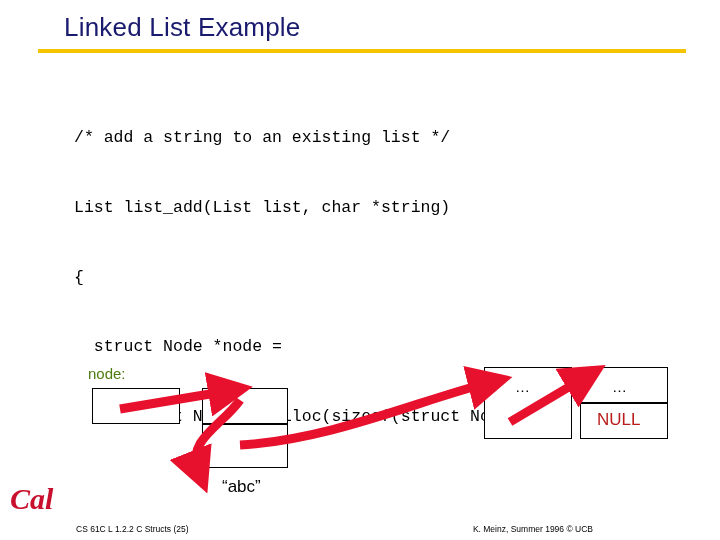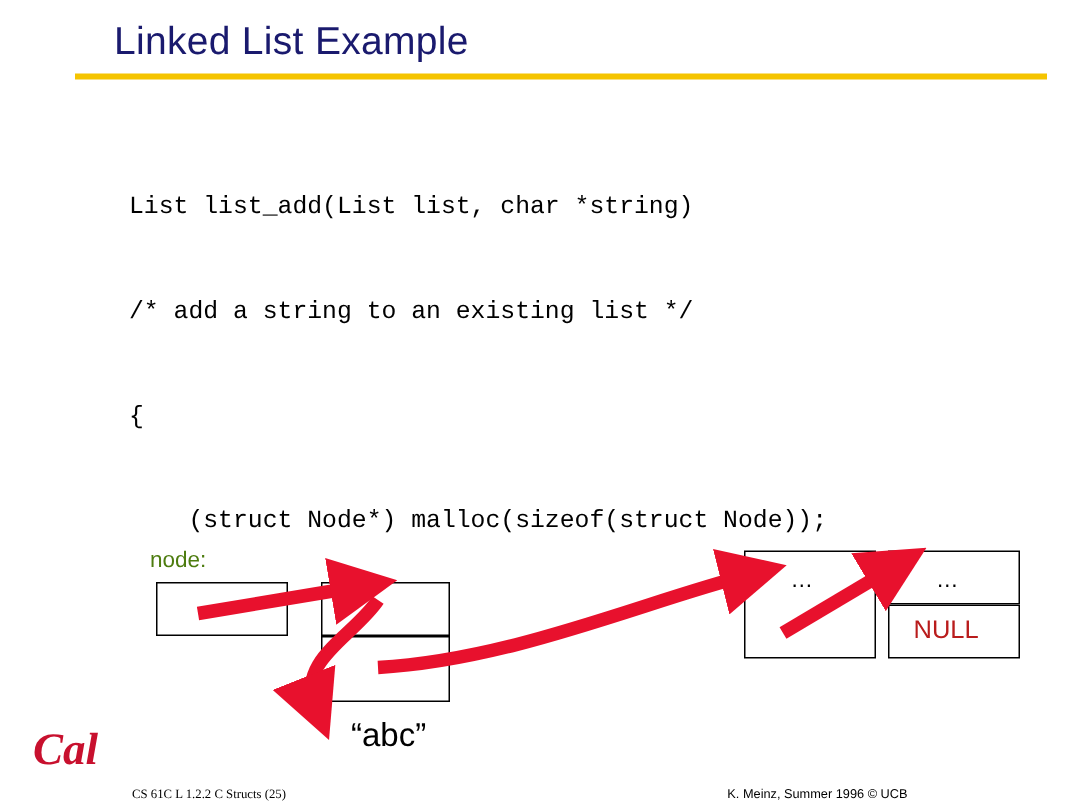--- a/index.html
+++ b/index.html
@@ -9,21 +9,21 @@
   body {
     width: 720px;
     height: 540px;
     background: #ffffff;
     font-family: "Liberation Sans", sans-serif;
     position: relative;
     overflow: hidden;
   }
   .slide {
     position: absolute;
-    left: 12px; top: 0;
+    left: 0; top: 0;
     width: 607px;
     height: 540px;
   }
   .title {
     position: absolute;
     left: 64px;
     top: 12px;
     font-size: 26px;
     color: #1a1a6e;
     font-family: "Liberation Sans", sans-serif;
@@ -88,36 +88,35 @@
     position: absolute;
     left: 597px;
     top: 410px;
     font-size: 17px;
     color: #b91c1c;
   }
   .abc-text {
     position: absolute;
     left: 222px;
     top: 477px;
-    font-size: 22px;
+    font-size: 17px;
     color: #000000;
   }
   .arrows {
     position: absolute;
     left: 0; top: 0;
     width: 720px; height: 540px;
     pointer-events: none;
   }
   .footer-left {
     position: absolute;
     left: 76px;
     top: 524px;
     font-size: 8.5px;
     color: #000000;
-    font-family: Liberation Serif, serif;
   }
   .footer-right {
     position: absolute;
     right: 14px;
     top: 524px;
     font-size: 8.5px;
     color: #000000;
     text-align: right;
   }
   .cal-logo {
@@ -140,23 +139,24 @@
 </style>
 </head>
 <body>
 
 <div class="slide">
 
   <div class="title">Linked List Example</div>
   <div class="title-rule"></div>
 
   <div class="code-block">
+    <div class="code-line">/* add a string to an existing list */</div>
     <div class="code-line">List list_add(List list, char *string)</div>
-    <div class="code-line">/* add a string to an existing list */</div>
     <div class="code-line">{</div>
+    <div class="code-line">  struct Node *node =</div>
     <div class="code-line">    (struct Node*) malloc(sizeof(struct Node));</div>
     
     
     
     
     
   </div>
 
   <div class="node-label">node:</div>
 

